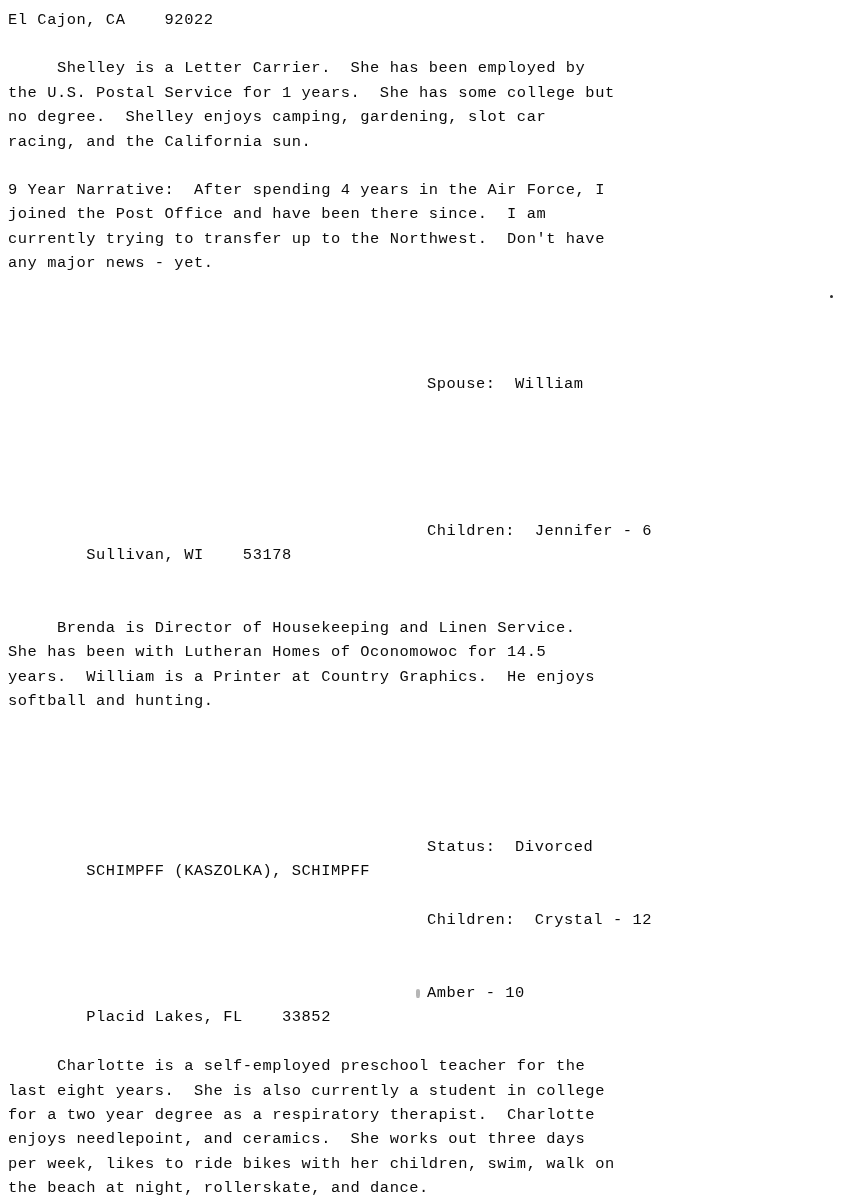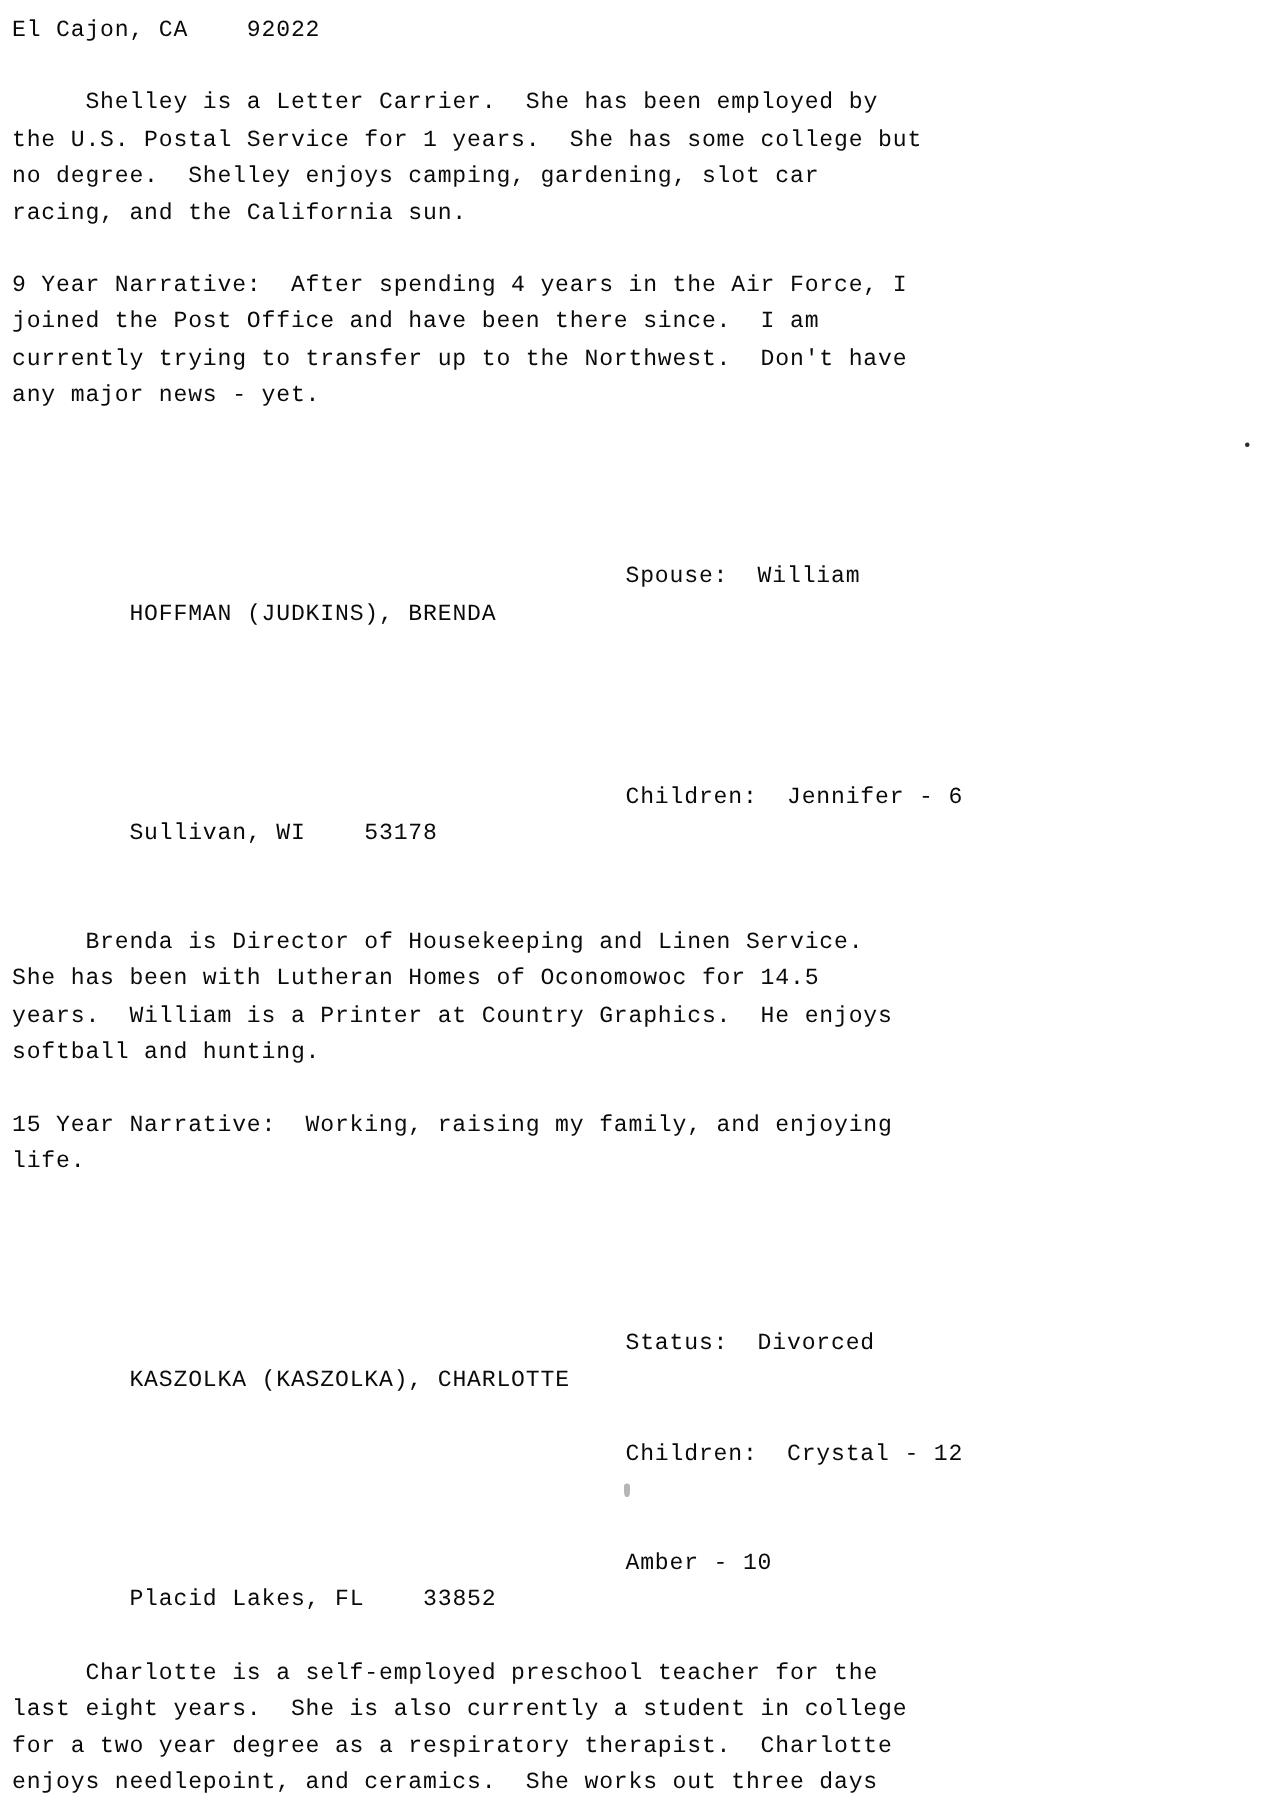--- a/index.html
+++ b/index.html
@@ -45,21 +45,21 @@
     position: relative;
   }
   .entry-head .row {
     display: block;
     position: relative;
     height: 24.4px;
     white-space: pre;
   }
   .col-right {
     position: absolute;
-    left: 409px;
+    left: 419px;
     top: 0;
     white-space: pre;
   }
   .col-left {
     white-space: pre;
   }
   .stray-dot {
     position: absolute;
     right: 17px;
     top: 295px;
@@ -96,44 +96,41 @@
     <div class="spacer-sm"></div>
     <div class="mono blk">9 Year Narrative:  After spending 4 years in the Air Force, I
 joined the Post Office and have been there since.  I am
 currently trying to transfer up to the Northwest.  Don't have
 any major news - yet.</div>
 
     <div class="spacer-lg"></div>
 
     <div class="mono entry-head">
       <div class="row">
-        <span class="col-left">HOFFMAN (JUDKINS), BRENDA</span>
         <span class="col-right">Spouse:  William</span>
       </div>
       <div class="row"></div>
       <div class="row">
         <span class="col-left">Sullivan, WI    53178</span>
         <span class="col-right">Children:  Jennifer - 6</span>
       </div>
     </div>
 
     <div class="spacer-sm"></div>
     <div class="mono blk">     Brenda is Director of Housekeeping and Linen Service.
 She has been with Lutheran Homes of Oconomowoc for 14.5
 years.  William is a Printer at Country Graphics.  He enjoys
 softball and hunting.</div>
     <div class="spacer-sm"></div>
-    <div class="mono blk">15 Year Narrative:  Working, raising my family, and enjoying
-life.</div>
 
     <div class="spacer-lg"></div>
 
     <div class="mono entry-head">
       <div class="row">
-        <span class="col-left">KASZOLKA (KASZOLKA), CHARLOTTE</span>
+        <span class="col-left">SCHIMPFF (KASZOLKA), SCHIMPFF</span>
         <span class="col-right">Status:  Divorced</span>
       </div>
       <div class="row">
         <span class="col-right">Children:  Crystal - 12</span>
       </div>
       <div class="row">
         <span class="col-left">Placid Lakes, FL    33852</span>
         <span class="col-right">Amber - 10</span>
       </div>
     </div>

